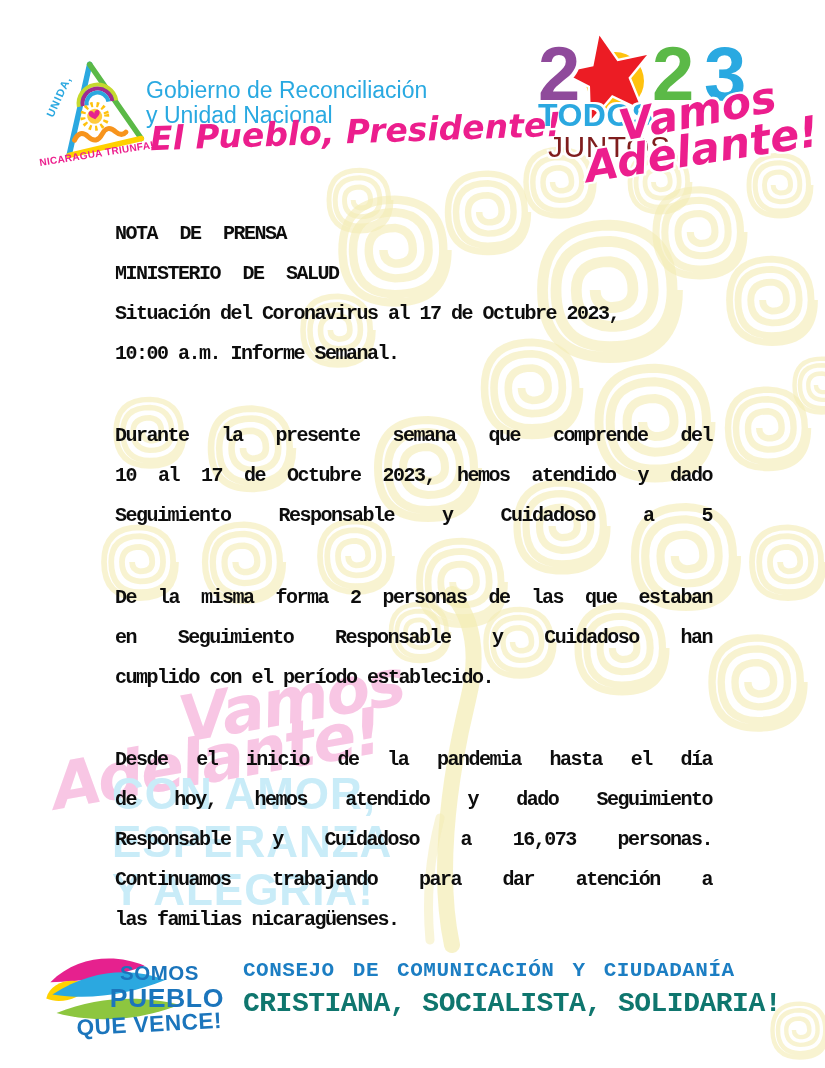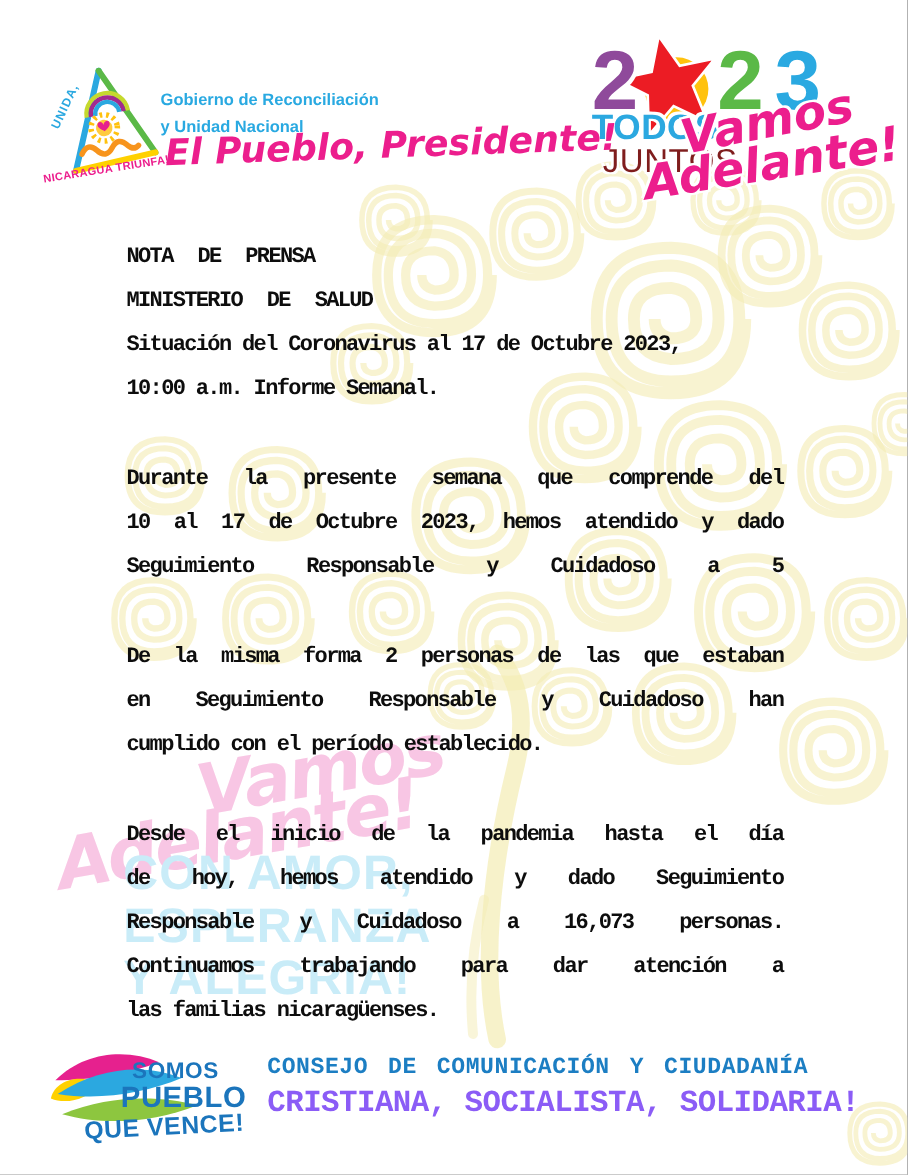--- a/index.html
+++ b/index.html
@@ -20,21 +20,21 @@
   .wm-vamos{left:178px;top:664px;transform:rotate(-10deg);}
   .wm-adelante{left:50px;top:722px;transform:rotate(-10deg);}
   .wm-cyan{
     position:absolute;z-index:1;left:112px;top:770px;color:#c9ecf8;
     font-weight:bold;font-size:44px;line-height:48px;letter-spacing:1px;
     font-family:"Liberation Sans",sans-serif;white-space:nowrap;
   }
   
   .emblem{position:absolute;left:38px;top:52px;z-index:2;}
   .gov-text{position:absolute;left:146px;top:78px;z-index:2;
-    color:#29a9e1;font-weight:bold;font-size:15px;line-height:25px;white-space:nowrap;}
+    color:#29a9e1;font-weight:normal;font-size:23px;line-height:25px;white-space:nowrap;}
   .gov-slogan{position:absolute;left:150px;top:112px;z-index:3;
     color:#ec1e8d;font-weight:bold;font-style:italic;font-size:33px;
     transform:rotate(-2deg);white-space:nowrap;
     font-family:"DejaVu Sans",sans-serif;}
   .logo2023{position:absolute;left:538px;top:24px;width:250px;height:150px;z-index:2;}
   .l23-circle{position:absolute;left:48px;top:28px;width:58px;height:58px;border-radius:50%;
     background:#ffc20e;}
   .l23-star{position:absolute;left:20px;top:2px;width:100px;height:100px;}
   .digit{position:absolute;top:12px;font-size:76px;font-weight:bold;line-height:76px;
     font-family:"Liberation Sans",sans-serif;
@@ -65,21 +65,21 @@
   .jline.lastline{text-align-last:left;}
   .tline{text-align:left;}
   .tline.wide{word-spacing:12px;}
   .para{margin-top:42px;}
   .title-block{margin:0;}
   
   .pueblo-logo{position:absolute;left:36px;top:944px;z-index:2;}
   .footer-right{position:absolute;left:243px;top:958px;z-index:2;white-space:nowrap;
     font-family:"Liberation Mono","DejaVu Sans Mono",monospace;font-weight:700;}
   .consejo{color:#1c7ec3;font-size:21px;letter-spacing:.5px;word-spacing:5px;line-height:26px;}
-  .cristiana{color:#8b5cf6;font-size:28px;letter-spacing:-.5px;line-height:36px;margin-top:2px;}
+  .cristiana{color:#0f766e;font-size:28px;letter-spacing:-.5px;line-height:36px;margin-top:2px;}
 </style>
 </head>
 <body>
 
 <div class="page">
 
   <svg class="wm-svg" width="825" height="1068" viewBox="0 0 825 1068">
     <defs>
       <path id="spiral" d="M50,0 Q50,50 0,50 Q-50,50 -50,0 Q-50,-48 0,-48 Q46,-46 46,0 Q46,42 0,42 Q-40,42 -40,0 Q-40,-36 0,-36 Q32,-34 32,0 Q32,27 0,27 Q-25,25 -25,0 Q-25,-21 0,-21 Q17,-19 17,0 Q17,13 0,13 Q-11,11 -11,0" fill="none"></path>
     </defs>

